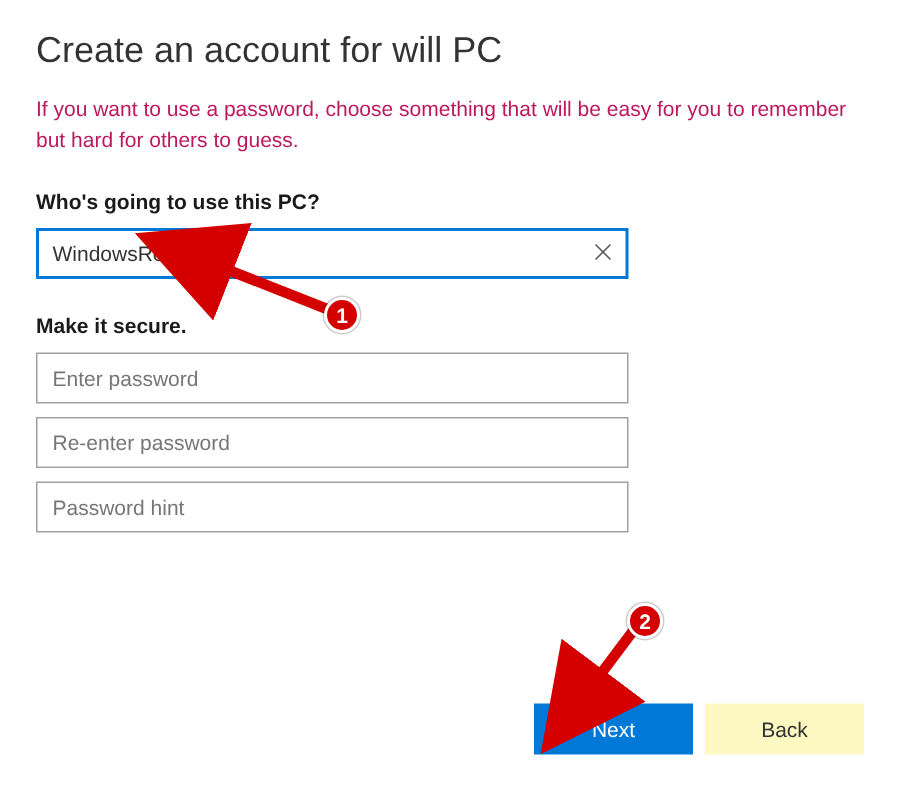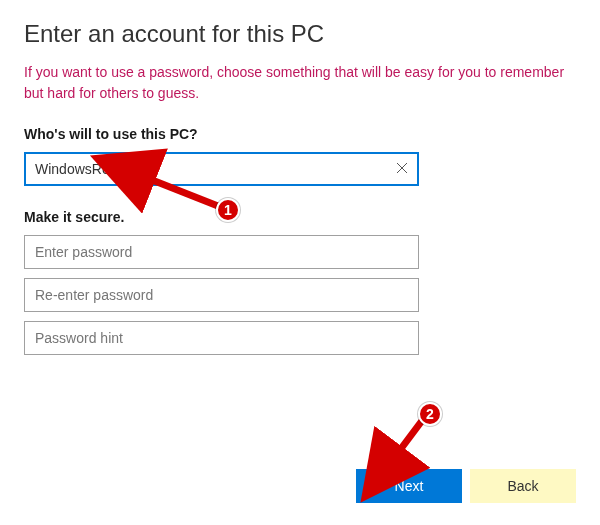--- a/index.html
+++ b/index.html
@@ -113,24 +113,24 @@
       font-size: 14px;
       display: flex;
       align-items: center;
       justify-content: center;
       box-shadow: 0 0 0 1px rgba(0,0,0,.2);
     }
   </style>
 </head>
 <body>
 
-<h1 class="title">Enter an account for this PC</h1>
+<h1 class="title">Create an account for will PC</h1>
 <p class="subtitle">If you want to use a password, choose something that will be easy for you to remember but hard for others to guess.</p>
 
-<p class="section-label">Who's will to use this PC?</p>
+<p class="section-label">Who's going to use this PC?</p>
 
 <div class="input-row">
   <input type="text" class="text-input focused" value="WindowsReport" style="">
   <button class="clear-btn">
     <span>
       <svg width="12" height="12" viewBox="0 0 12 12">
         <line x1="1" y1="1" x2="11" y2="11" stroke="#555" stroke-width="1"></line>
         <line x1="11" y1="1" x2="1" y2="11" stroke="#555" stroke-width="1"></line>
       </svg>
     </span>

